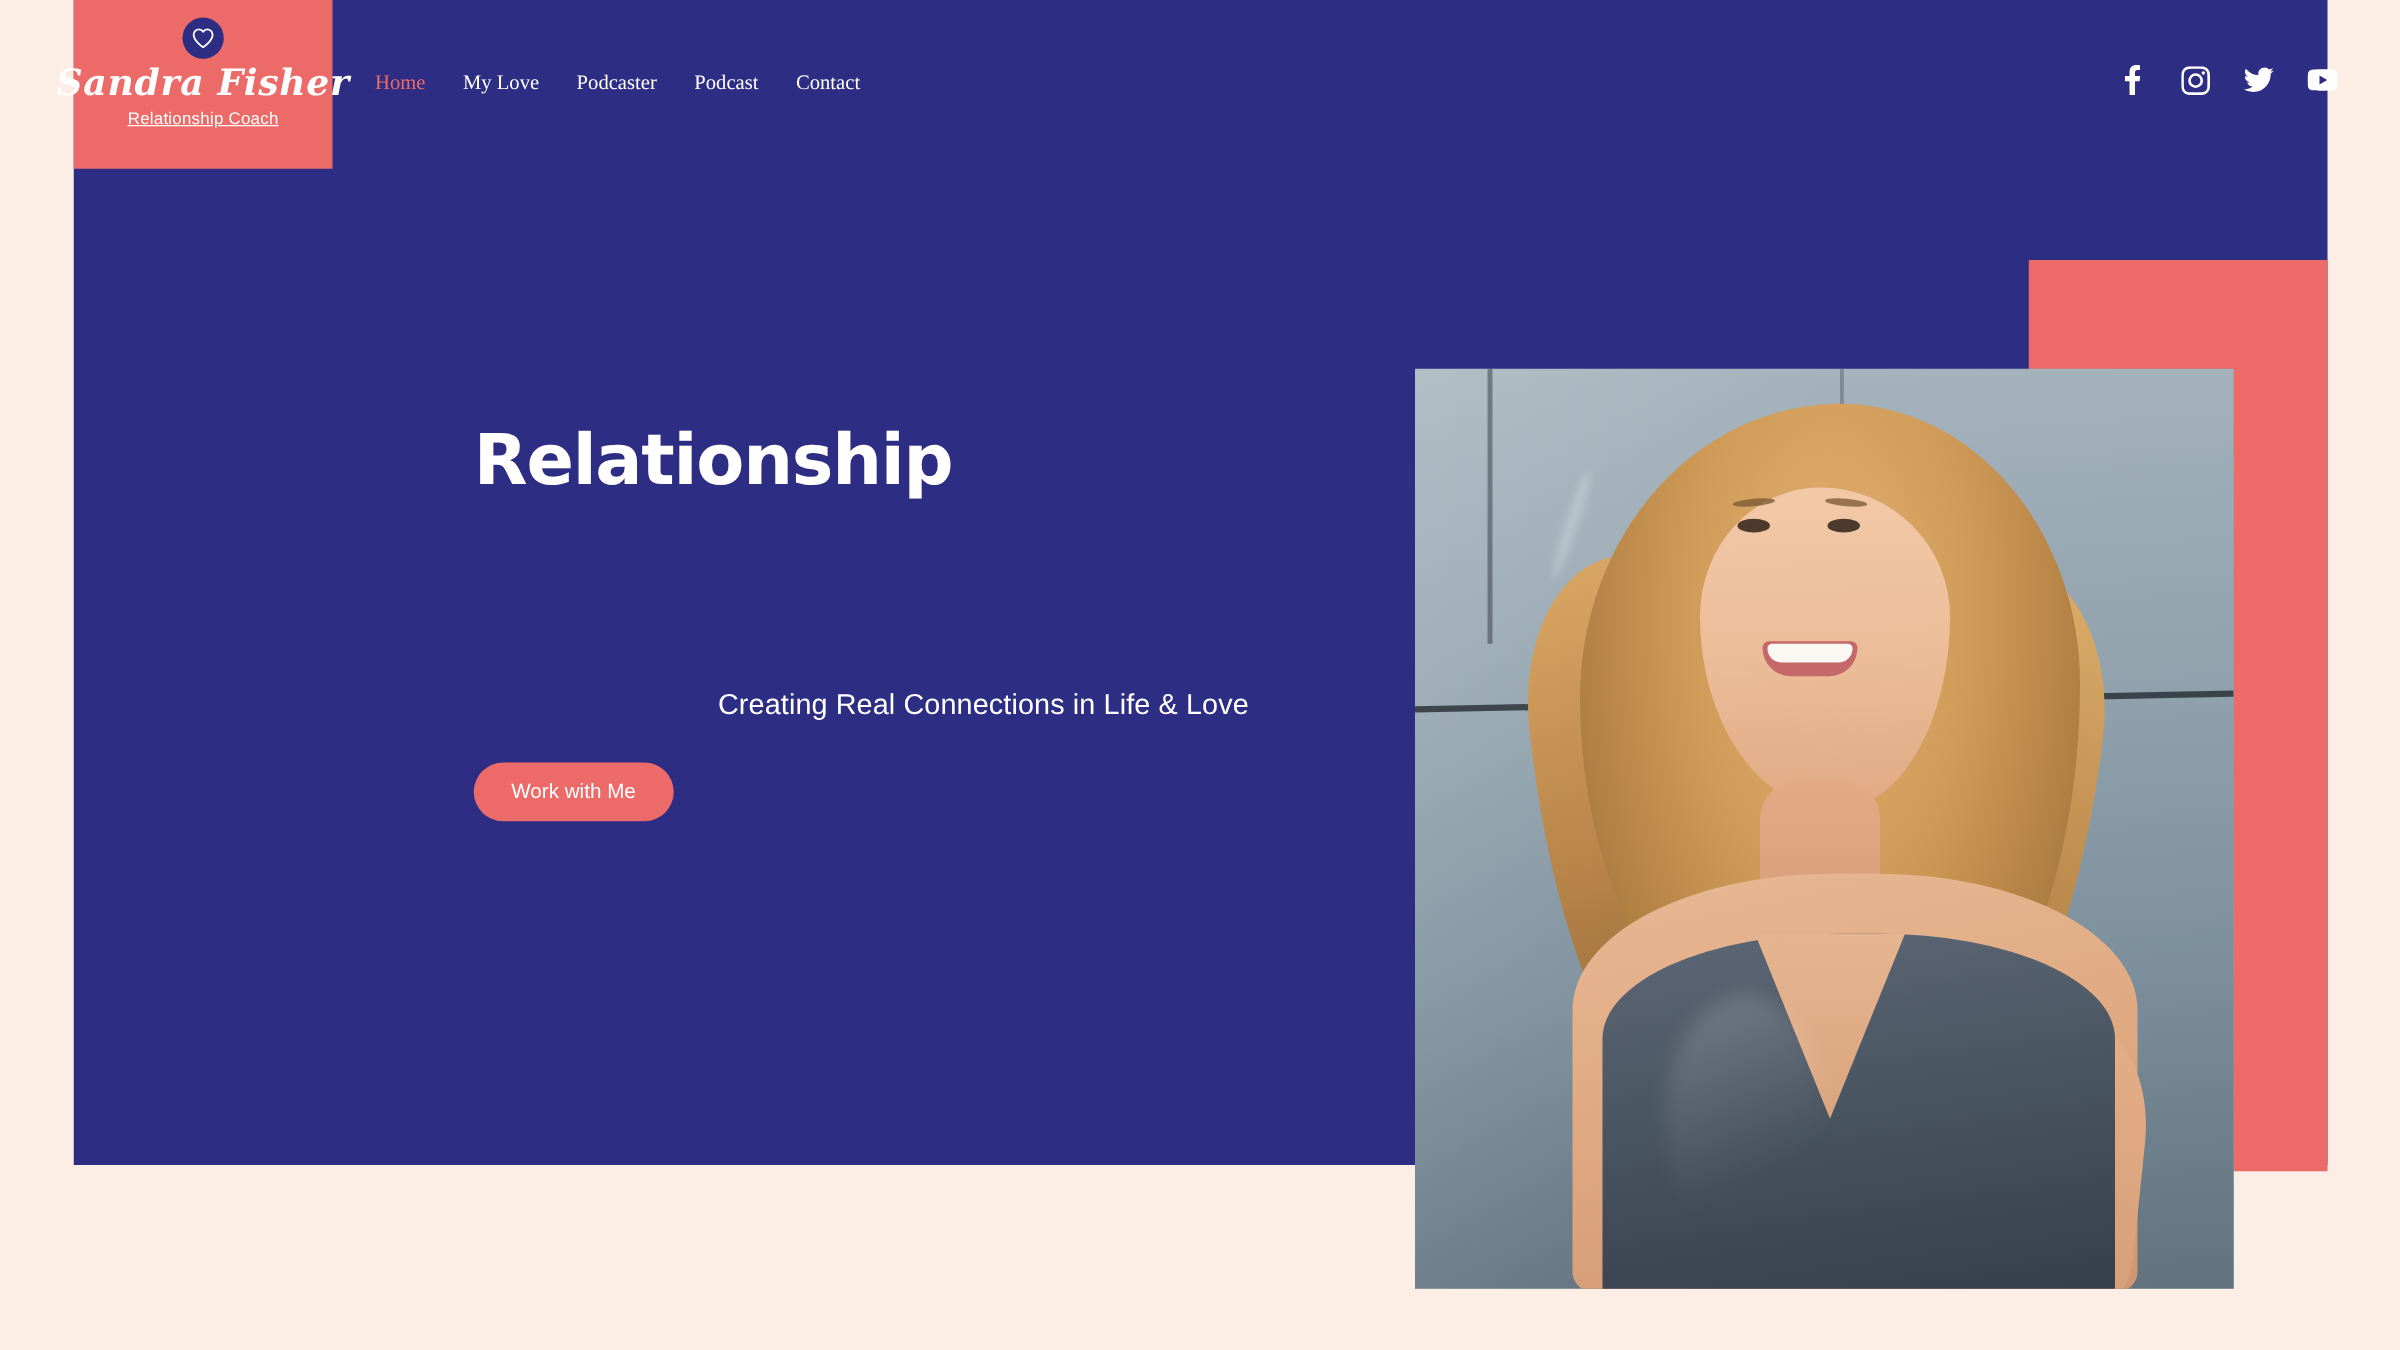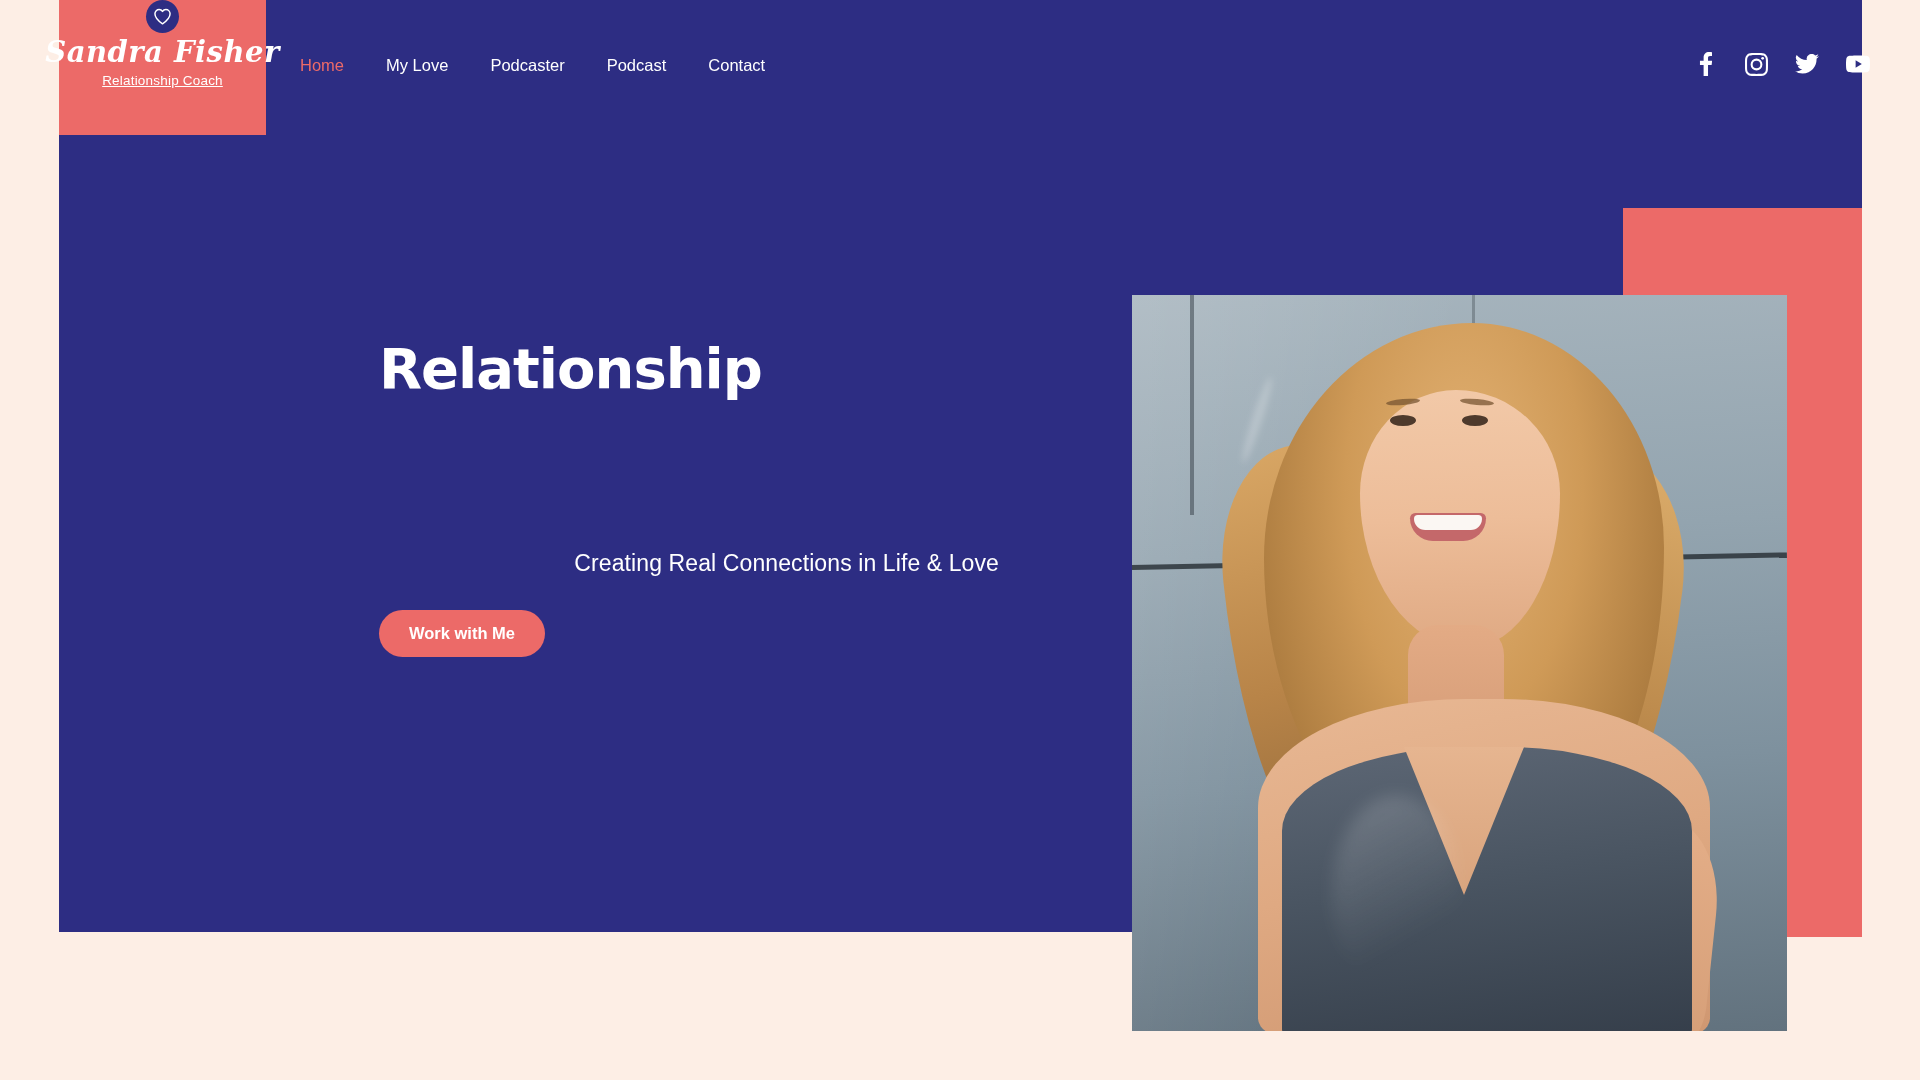--- a/index.html
+++ b/index.html
@@ -41,20 +41,21 @@
     position: absolute;
     left: 59px;
     top: 0;
     width: 207px;
     height: 135px;
     background: #ec6a68;
     display: flex;
     flex-direction: column;
     align-items: center;
     justify-content: flex-start;
+    padding-top: 14px;
   }
 
   .logo-badge {
     width: 33px;
     height: 33px;
     border-radius: 50%;
     background: #2d2d83;
     display: flex;
     align-items: center;
     justify-content: center;
@@ -80,22 +81,23 @@
     white-space: nowrap;
     text-decoration: underline;
   }
 
   
   .nav {
     position: absolute;
     left: 300px;
     top: 56px;
     display: flex;
-    gap: 12px;
+    gap: 0;
     align-items: flex-start;
+    font-family: Liberation Serif, serif;
   }
 
   .nav-item {
     font-size: 16.5px;
     color: #ffffff;
     margin-right: 30px;
     white-space: nowrap;
     cursor: pointer;
   }
 
@@ -146,21 +148,21 @@
     white-space: nowrap;
     text-align: right;
   }
 
   .cta-button {
     margin-top: 33px;
     display: inline-block;
     background: #ec6a68;
     color: #ffffff;
     font-size: 16.5px;
-    font-weight: bold;
+    font-weight: normal;
     padding: 14px 30px;
     border: none;
     border-radius: 30px;
     cursor: pointer;
     font-family: "Liberation Sans", sans-serif;
   }
 
   
   .portrait {
     position: absolute;

